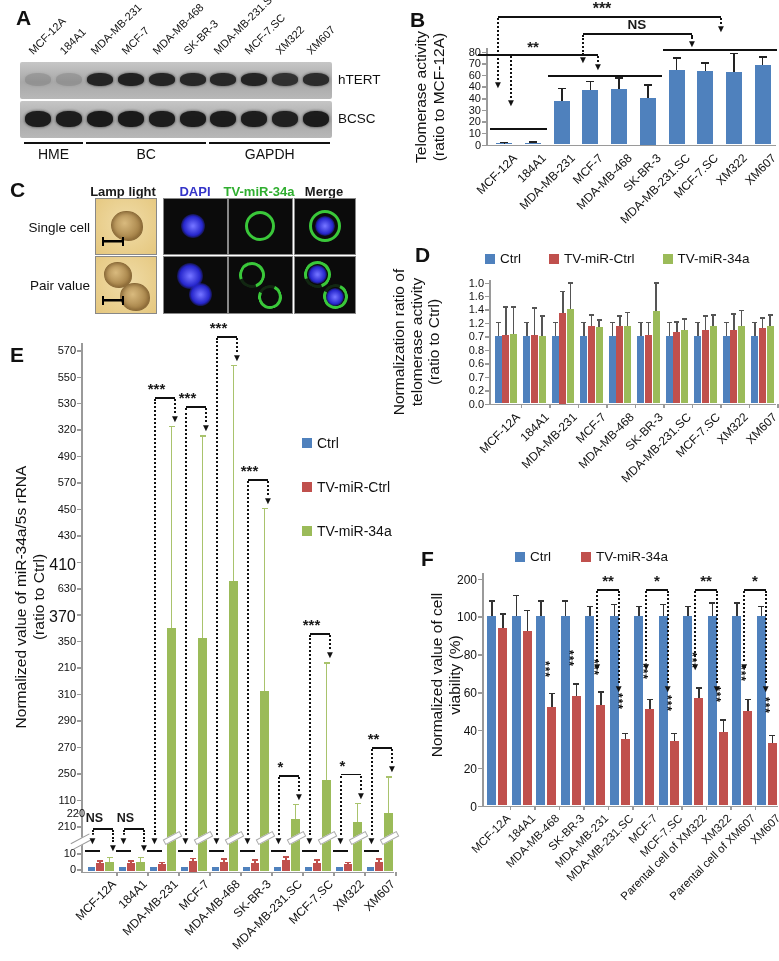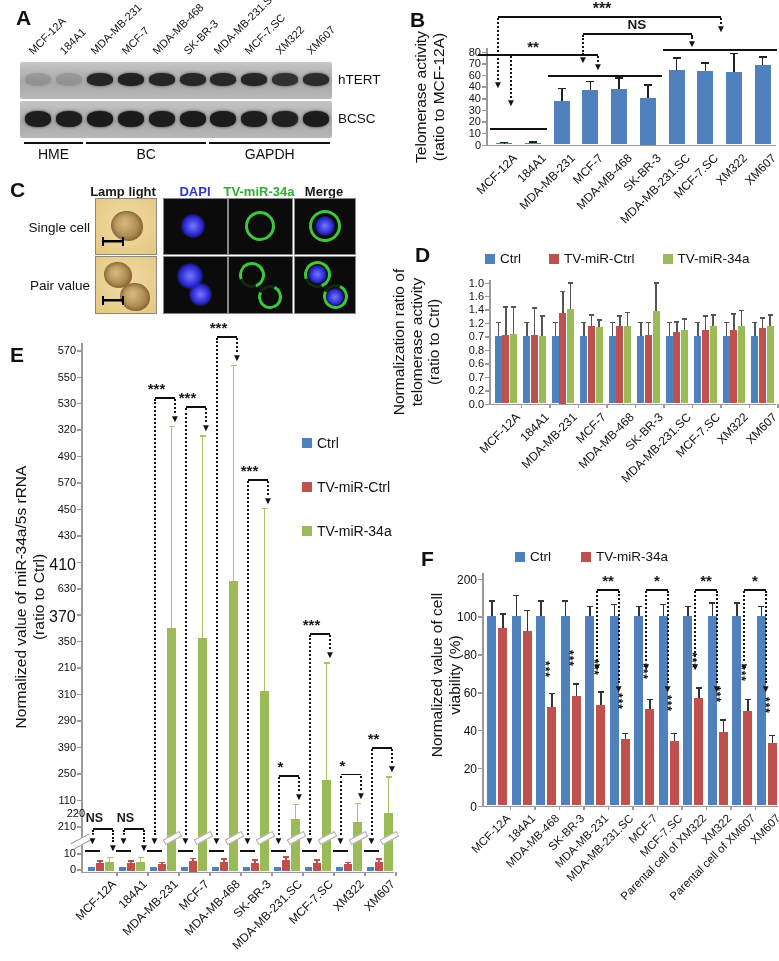--- a/index.html
+++ b/index.html
@@ -395,21 +395,21 @@
       <div style="position: absolute; left: 49px; top: 273.48px; width: 27px; font-size: 16px; color: rgb(17, 17, 17);">370</div>
       <div style="position: absolute; left: 77px; top: 279.48px; width: 4px; height: 1.5px; background: rgb(154, 154, 154);"></div>
       <div style="position: absolute; left: 49px; top: 299.92px; width: 27px; text-align: right; font-size: 11px; color: rgb(17, 17, 17);">350</div>
       <div style="position: absolute; left: 77px; top: 305.92px; width: 4px; height: 1.5px; background: rgb(154, 154, 154);"></div>
       <div style="position: absolute; left: 49px; top: 326.36px; width: 27px; text-align: right; font-size: 11px; color: rgb(17, 17, 17);">210</div>
       <div style="position: absolute; left: 77px; top: 332.36px; width: 4px; height: 1.5px; background: rgb(154, 154, 154);"></div>
       <div style="position: absolute; left: 49px; top: 352.8px; width: 27px; text-align: right; font-size: 11px; color: rgb(17, 17, 17);">310</div>
       <div style="position: absolute; left: 77px; top: 358.8px; width: 4px; height: 1.5px; background: rgb(154, 154, 154);"></div>
       <div style="position: absolute; left: 49px; top: 379.24px; width: 27px; text-align: right; font-size: 11px; color: rgb(17, 17, 17);">290</div>
       <div style="position: absolute; left: 77px; top: 385.24px; width: 4px; height: 1.5px; background: rgb(154, 154, 154);"></div>
-      <div style="position: absolute; left: 49px; top: 405.68px; width: 27px; text-align: right; font-size: 11px; color: rgb(17, 17, 17);">390</div>
+      <div style="position: absolute; left: 49px; top: 405.68px; width: 27px; text-align: right; font-size: 11px; color: rgb(17, 17, 17);">270</div>
       <div style="position: absolute; left: 77px; top: 411.68px; width: 4px; height: 1.5px; background: rgb(154, 154, 154);"></div>
       <div style="position: absolute; left: 49px; top: 432.12px; width: 27px; text-align: right; font-size: 11px; color: rgb(17, 17, 17);">250</div>
       <div style="position: absolute; left: 77px; top: 438.12px; width: 4px; height: 1.5px; background: rgb(154, 154, 154);"></div>
       <div style="position: absolute; left: 49px; top: 458.56px; width: 27px; text-align: right; font-size: 11px; color: rgb(17, 17, 17);">110</div>
       <div style="position: absolute; left: 77px; top: 464.56px; width: 4px; height: 1.5px; background: rgb(154, 154, 154);"></div>
       <div style="position: absolute; left: 58px; top: 471.78px; width: 27px; text-align: right; font-size: 11px; color: rgb(17, 17, 17);">220</div>
       <div style="position: absolute; left: 77px; top: 477.78px; width: 4px; height: 1.5px; background: rgb(154, 154, 154);"></div>
       <div style="position: absolute; left: 49px; top: 485px; width: 27px; text-align: right; font-size: 11px; color: rgb(17, 17, 17);">210</div>
       <div style="position: absolute; left: 77px; top: 491px; width: 4px; height: 1.5px; background: rgb(154, 154, 154);"></div>
       <div style="position: absolute; left: 49px; top: 512px; width: 27px; text-align: right; font-size: 11px; color: rgb(17, 17, 17);">10</div>

